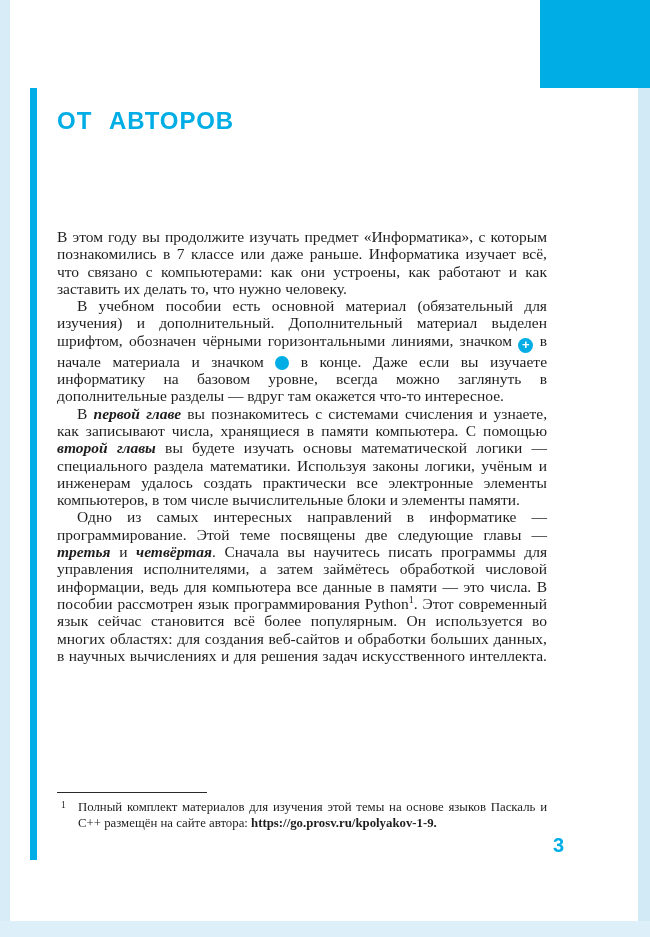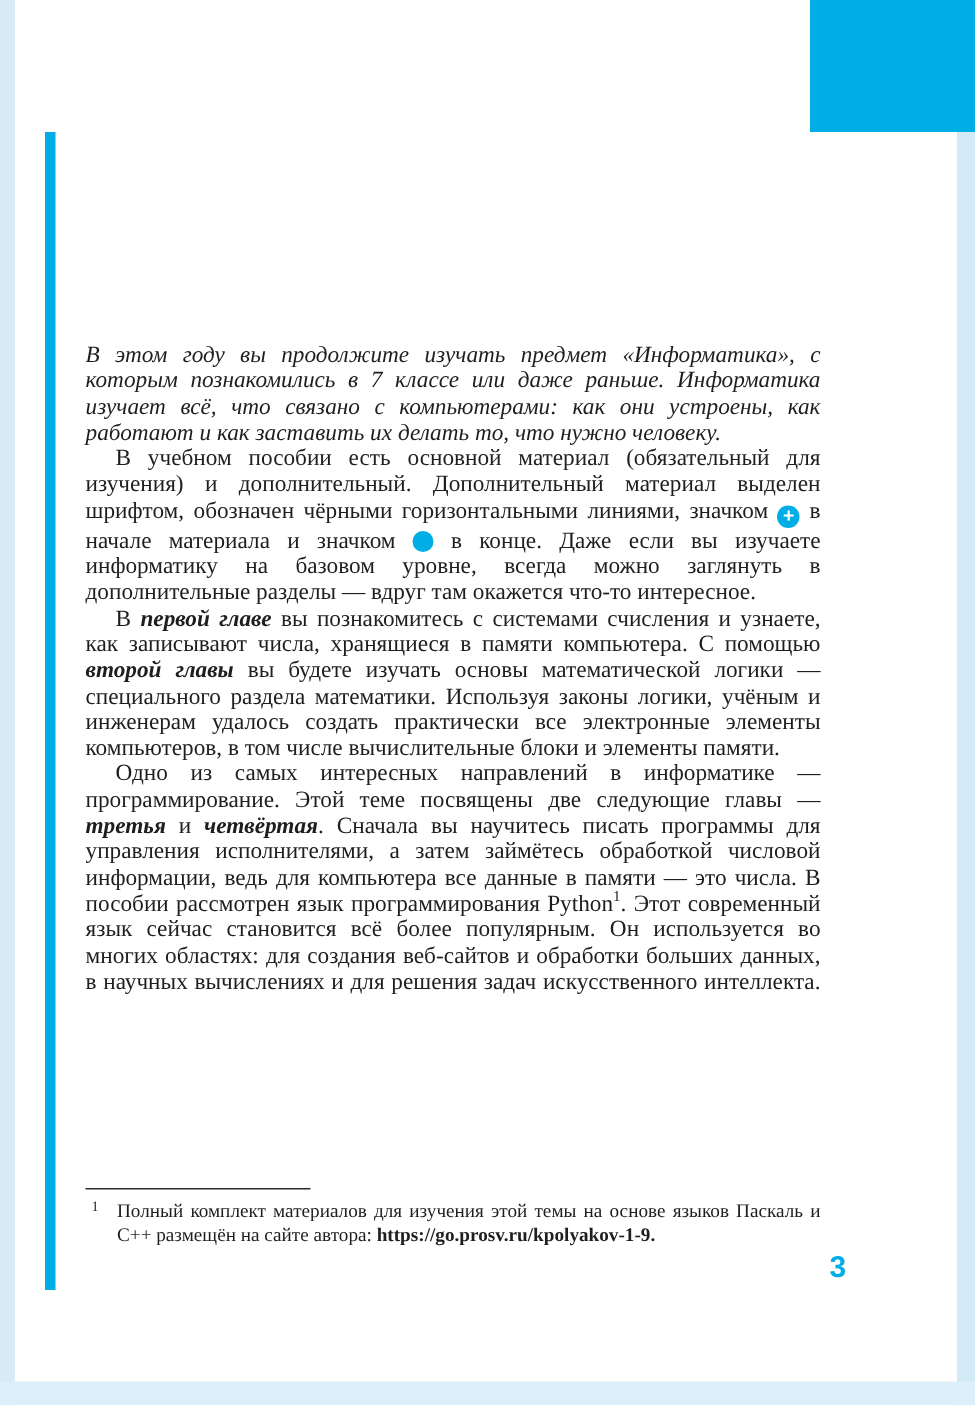--- a/index.html
+++ b/index.html
@@ -39,21 +39,21 @@
     color: var(--cyan);
   }
   .body {
     position: absolute; left: 57px; top: 228px;
     width: 490px;
     font-size: 15.5px; line-height: 17.3px;
     text-align: justify;
     hyphens: auto;
   }
   .body p { text-indent: 20px; }
-  .body p.no-indent { text-indent: 0; font-style: italic; }
+  .body p.no-indent { text-indent: 0; }
   .body p:last-child { text-align-last: justify; }
   .bi { font-style: italic; font-weight: bold; }
   .b  { font-weight: bold; }
   sup { font-size: 10px; line-height: 0; vertical-align: super; }
   .icon-plus {
     display: inline-block; width: 15px; height: 15px;
     background: var(--cyan); border-radius: 50%;
     color: #ffffff; font-family: "Liberation Sans", sans-serif;
     font-weight: bold; font-size: 13px; line-height: 14px;
     text-align: center; text-indent: 0; vertical-align: -3px;
@@ -89,20 +89,21 @@
 <body>
 
 <div class="sheet">
   <div class="edge-left"></div>
   <div class="edge-right"></div>
   <div class="edge-bottom"></div>
 
   <div class="corner-block"></div>
   <div class="left-rule"></div>
 
+  <h1 class="title">ОТ АВТОРОВ</h1>
 
   <div class="body" id="body-text">
       <p class="no-indent">В этом году вы продолжите изучать предмет «Информатика», с которым познакомились в 7 классе или даже раньше. Информатика изучает всё, что связано с компьютерами: как они устроены, как работают и как заставить их делать то, что нужно человеку.</p>
       <p>В учебном пособии есть основной материал (обязательный для изучения) и дополнительный. Дополнительный материал выделен шрифтом, обозначен чёрными горизонтальными линиями, значком <span class="icon-plus">+</span> в начале материала и значком <span class="icon-dot"></span> в конце. Даже если вы изучаете информатику на базовом уровне, всегда можно заглянуть в дополнительные разделы — вдруг там окажется что-то интересное.</p>
       <p>В <span class="bi">первой главе</span> вы познакомитесь с системами счисления и узнаете, как записывают числа, хранящиеся в памяти компьютера. С помощью <span class="bi">второй главы</span> вы будете изучать основы математической логики — специального раздела математики. Используя законы логики, учёным и инженерам удалось создать практически все электронные элементы компьютеров, в том числе вычислительные блоки и элементы памяти.</p>
       <p>Одно из самых интересных направлений в информатике — программирование. Этой теме посвящены две следующие главы — <span class="bi">третья</span> и <span class="bi">четвёртая</span>. Сначала вы научитесь писать программы для управления исполнителями, а затем займётесь обработкой числовой информации, ведь для компьютера все данные в памяти — это числа. В пособии рассмотрен язык программирования Python<sup>1</sup>. Этот современный язык сейчас становится всё более популярным. Он используется во многих областях: для создания веб-сайтов и обработки больших данных, в научных вычислениях и для решения задач искусственного интеллекта.</p>
     </div>
 
   <div class="footnote-sep"></div>
   <div class="footnote">

